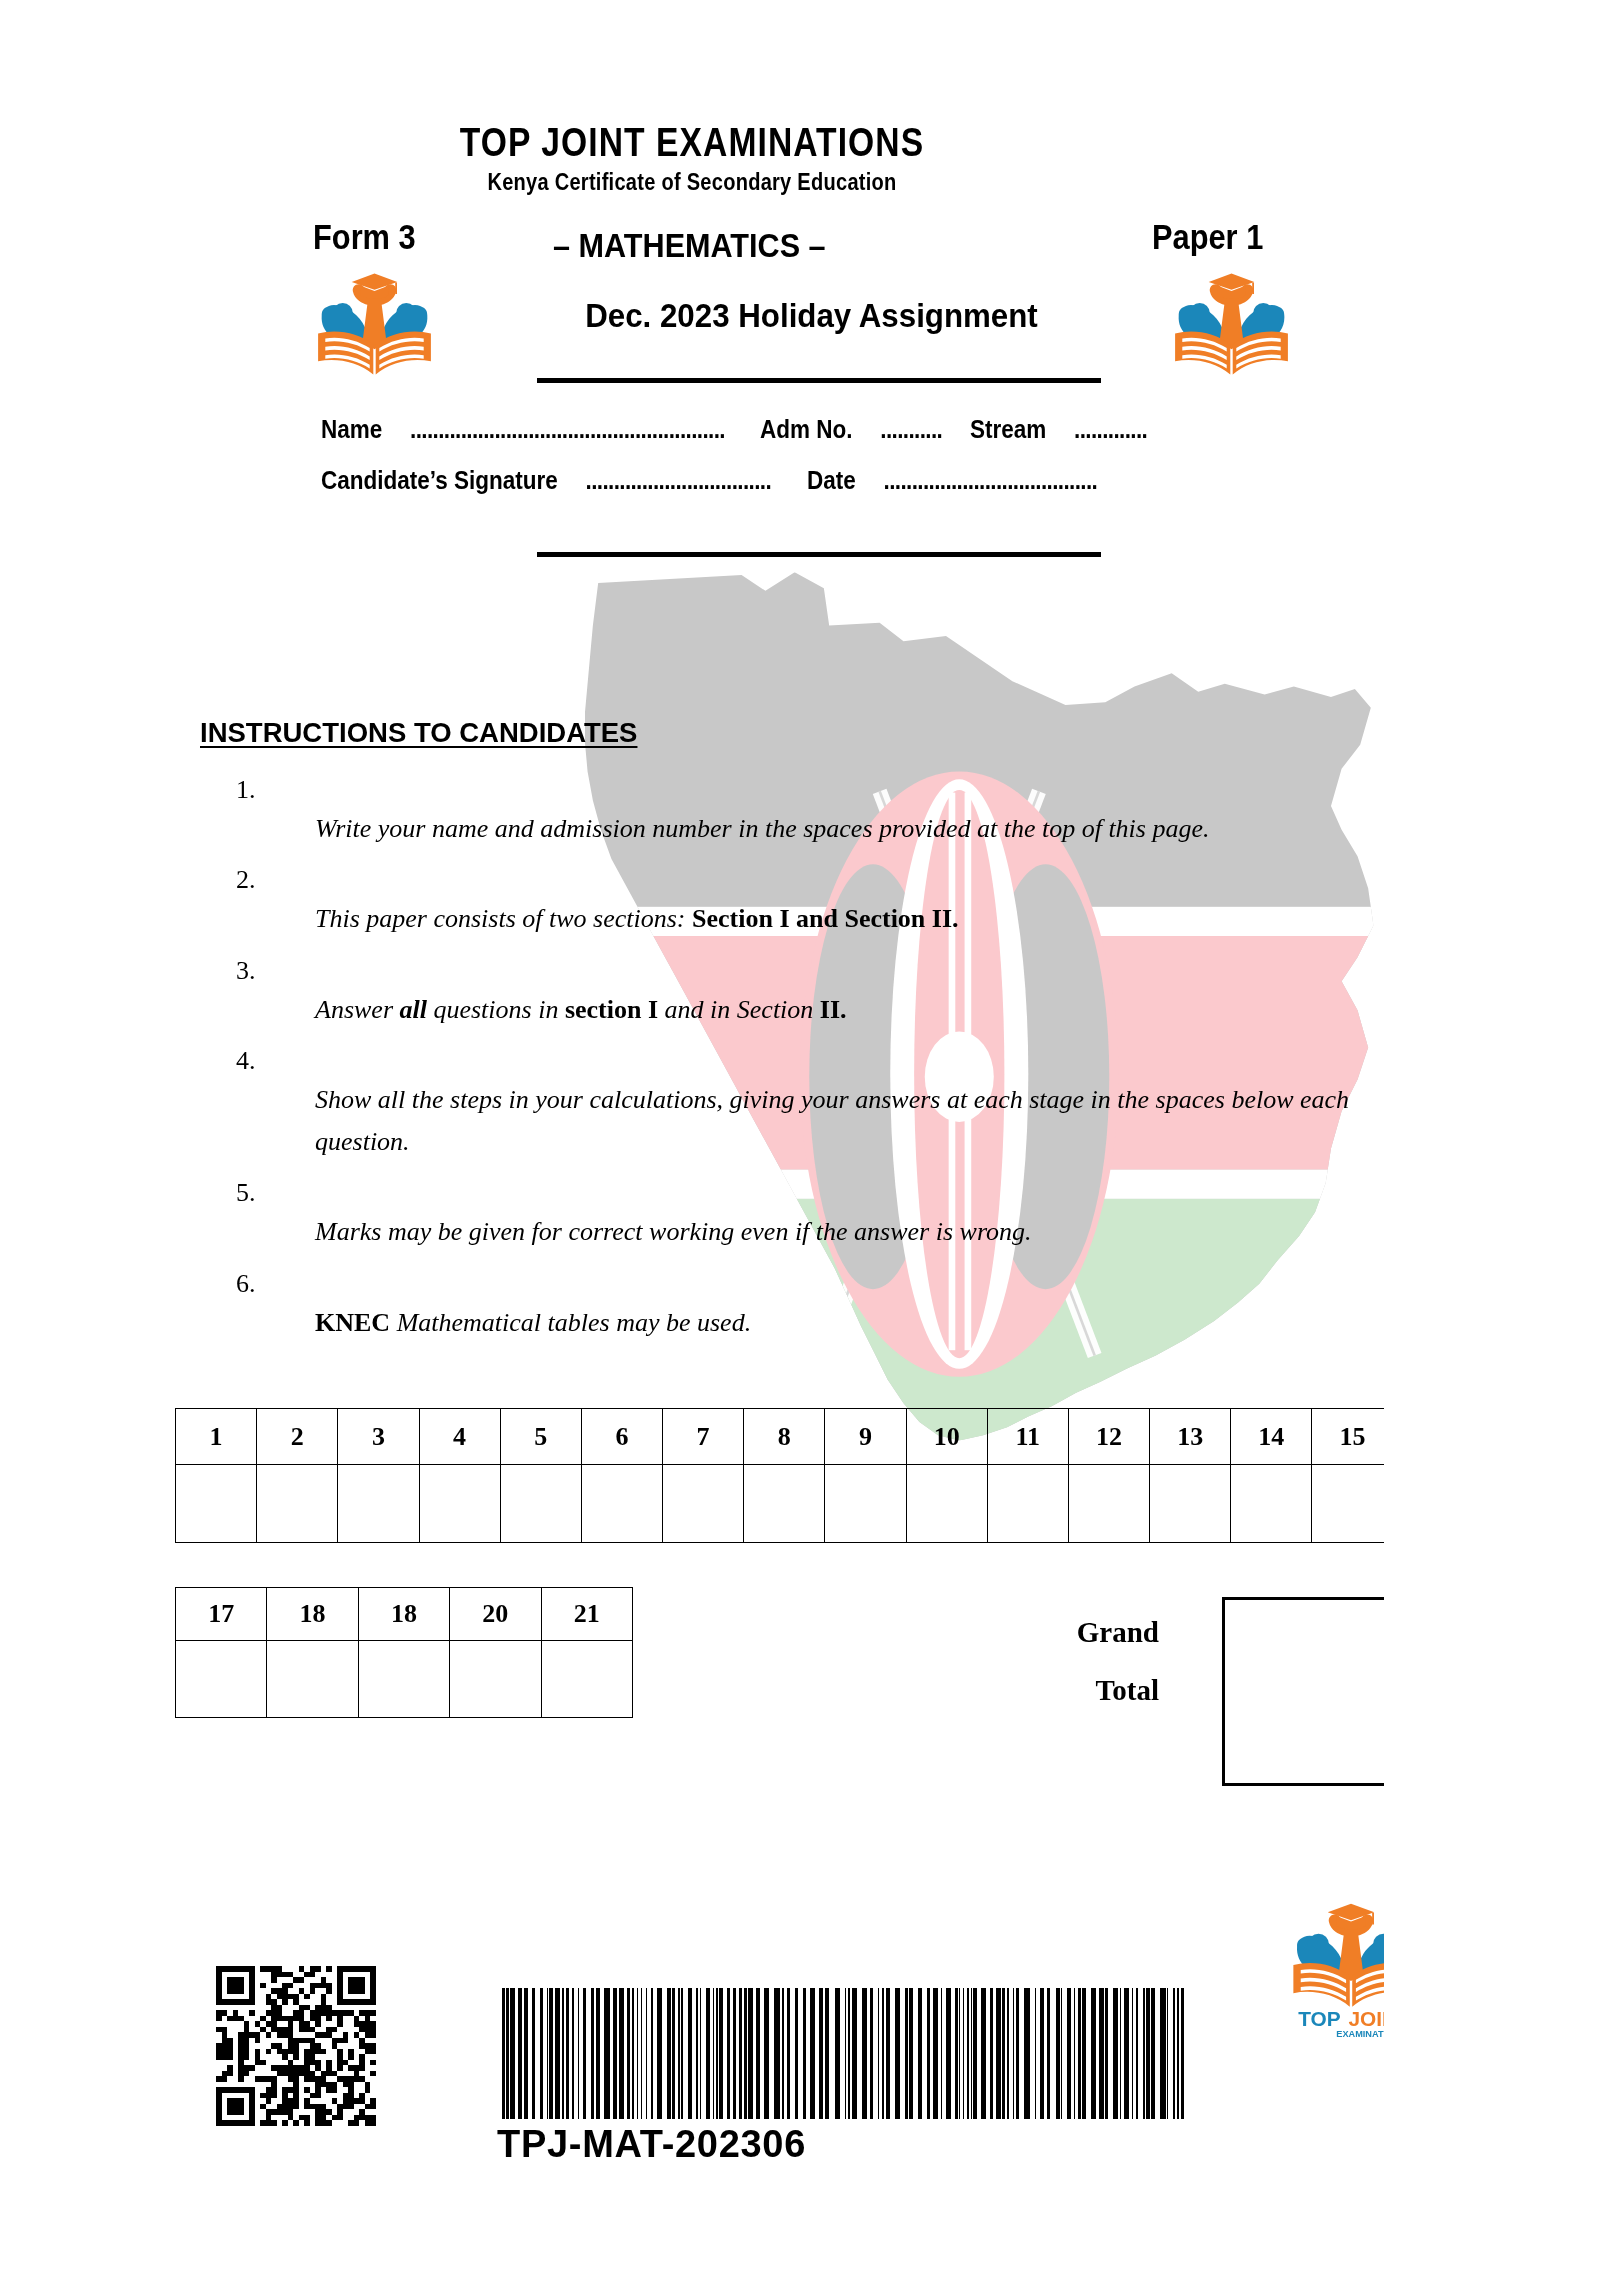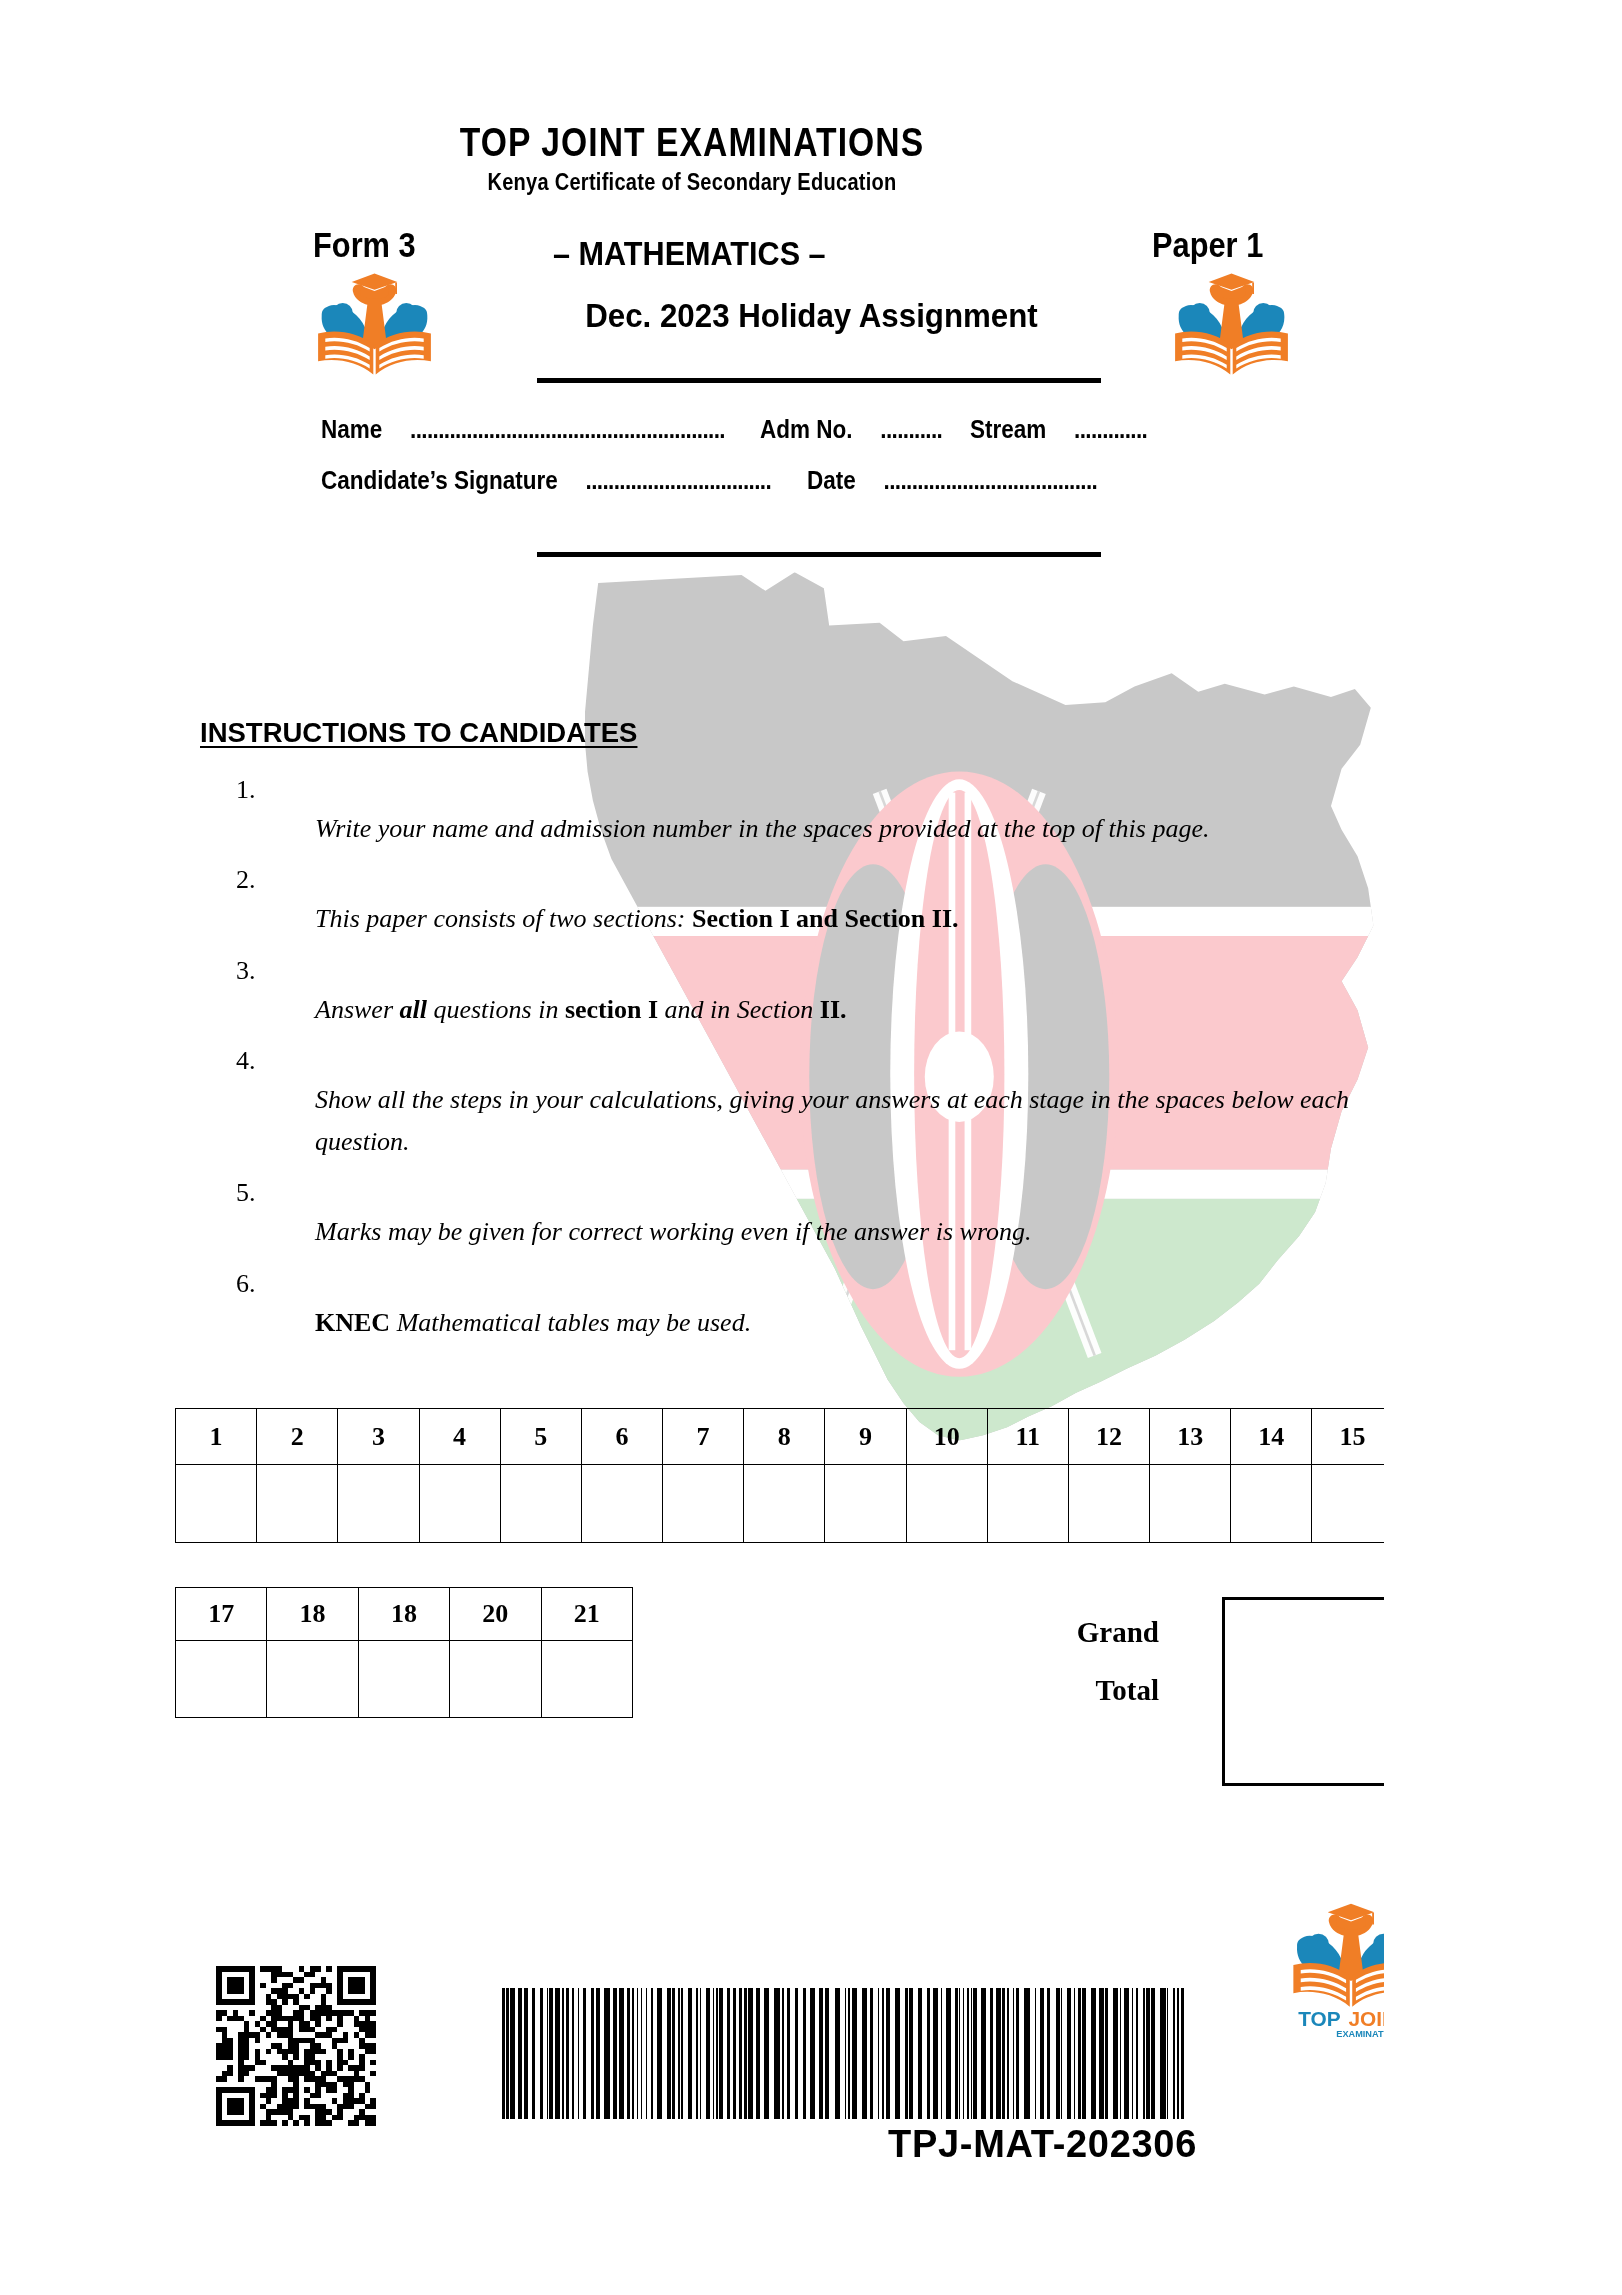--- a/index.html
+++ b/index.html
@@ -48,21 +48,21 @@
     letter-spacing: 1.3px;
   }
   #title-sub {
     top: 169px;
     font-size: 23.6px;
     transform: scaleX(0.85);
   }
 
   #row-form {
     position: absolute;
-    top: 220px;
+    top: 212px;
     left: 0;
     width: 1623px;
     height: 72px;
     z-index: 3;
     text-align: right;
   }
   #form-label {
     position: absolute;
     left: 313px;
     top: 5.2px;
@@ -269,21 +269,21 @@
     width: 700px;
     z-index: 3;
   }
   #barcode-bars {
     width: 700px;
     height: 131px;
     display: block;
   }
   #barcode-text {
     margin-top: 3.9px;
-    text-align: right;
+    text-align: left;
     font-family: "Liberation Sans", sans-serif;
     font-weight: bold;
     font-size: 38px;
     letter-spacing: 0.7px;
     color: #000;
   }
 
   #footer-logo {
     position: absolute;
     left: 1289px;

